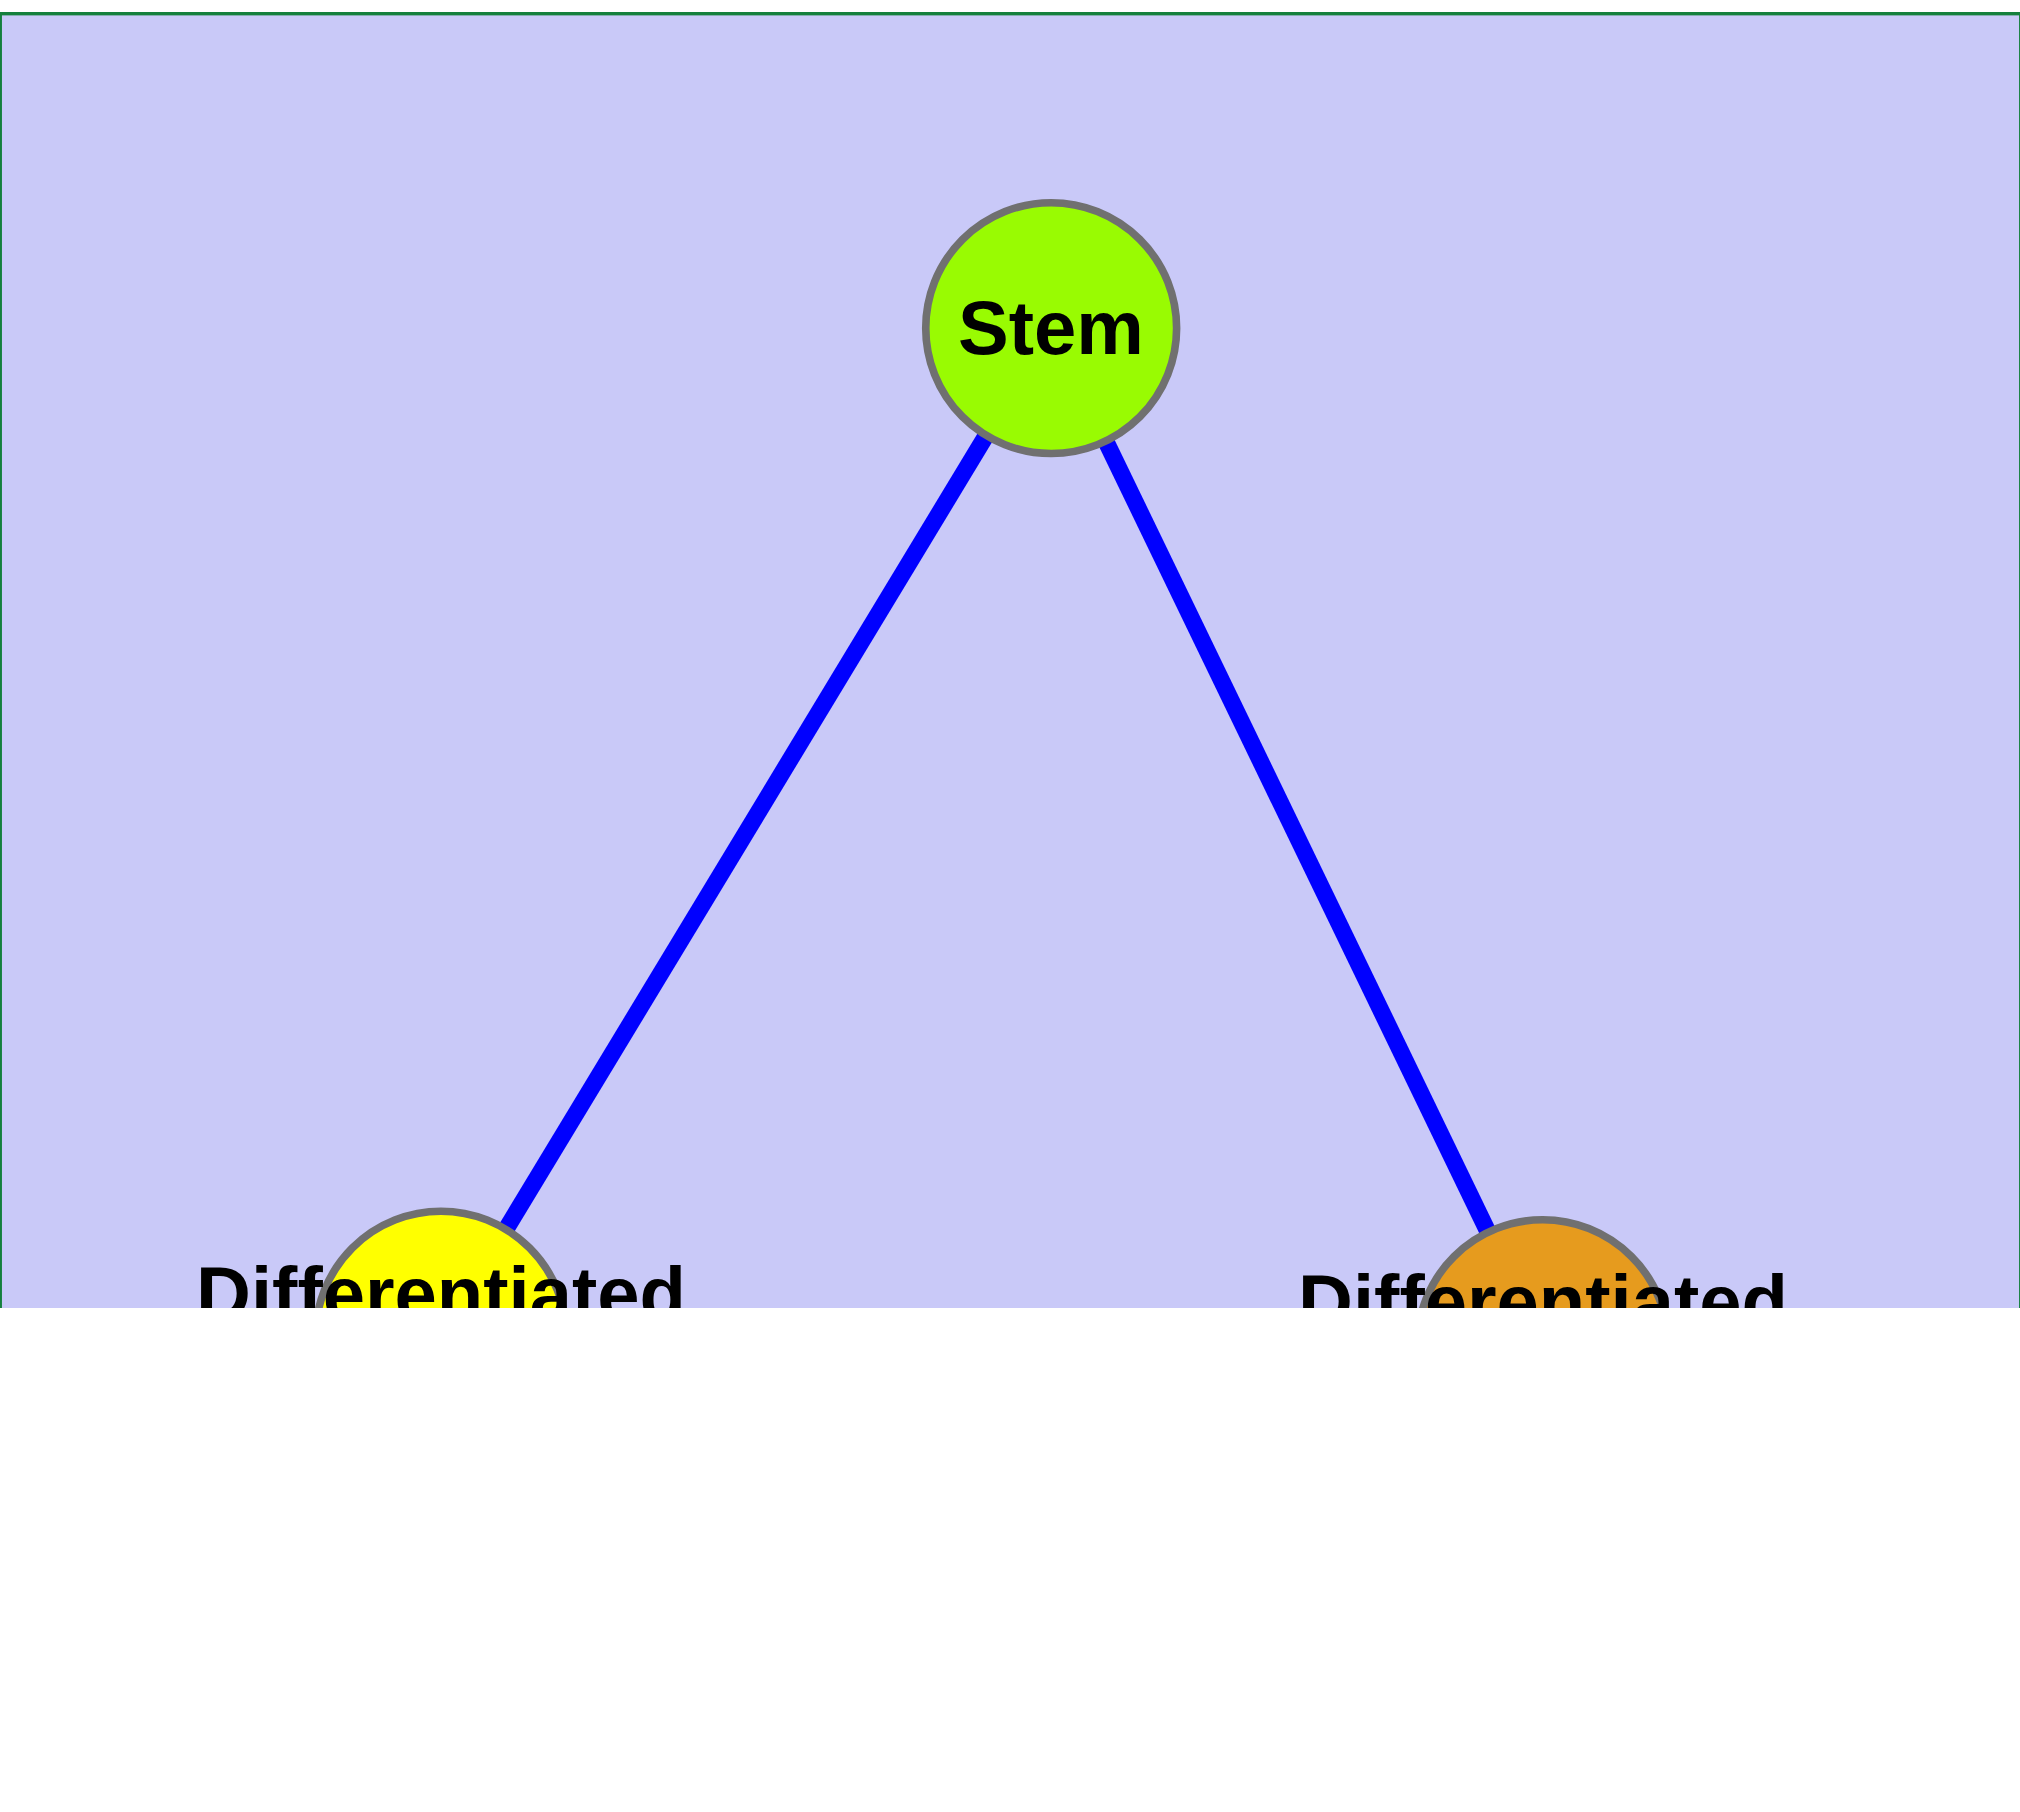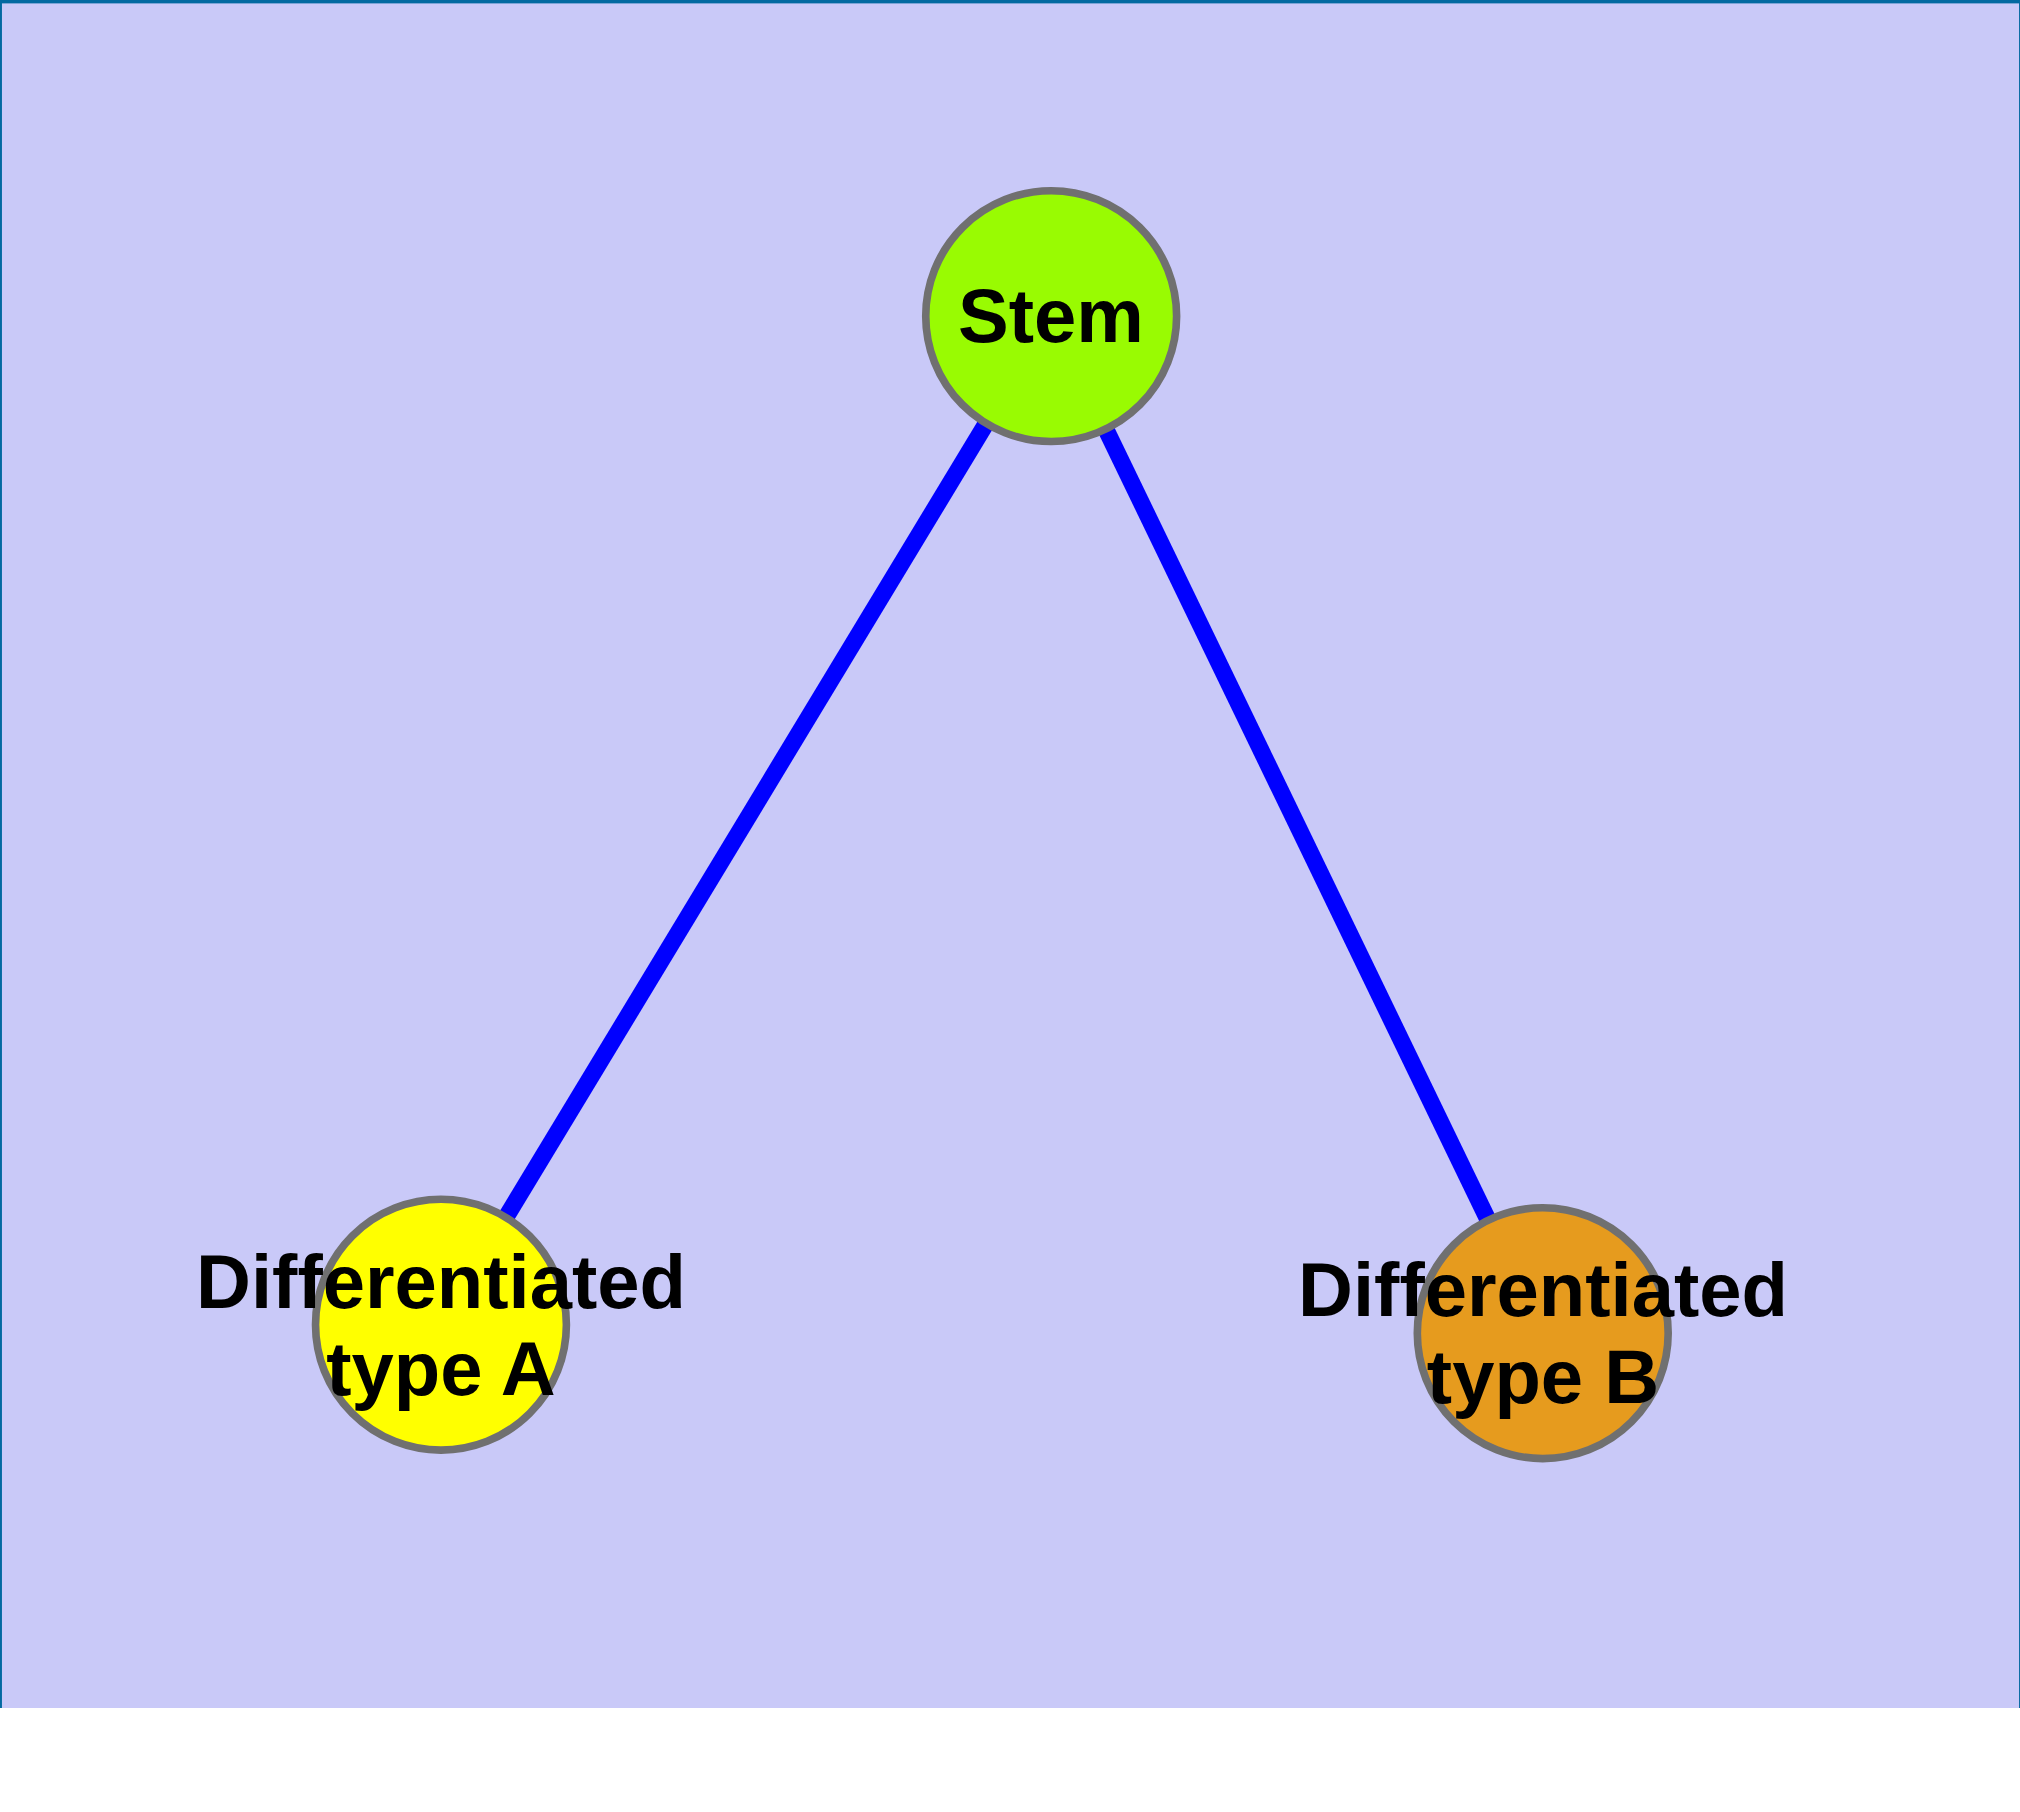--- a/index.html
+++ b/index.html
@@ -4,23 +4,24 @@
 <style>
   html, body {
     margin: 0;
     padding: 0;
     background: #FFFFFF;
     font-family: "Liberation Sans", sans-serif;
   }
   .page {
     position: relative;
     width: 2021px;
-    height: 1708px;
-    background: #0369a1;
+    height: 1296px;
+    background: #15803d;
     overflow: hidden;
+    margin-top: 12px;
   }
   .canvas-svg {
     position: absolute;
     left: 0;
     top: 0;
     display: block;
   }
   .edge-line {
     stroke-width: 20px;
     stroke-linecap: butt;

